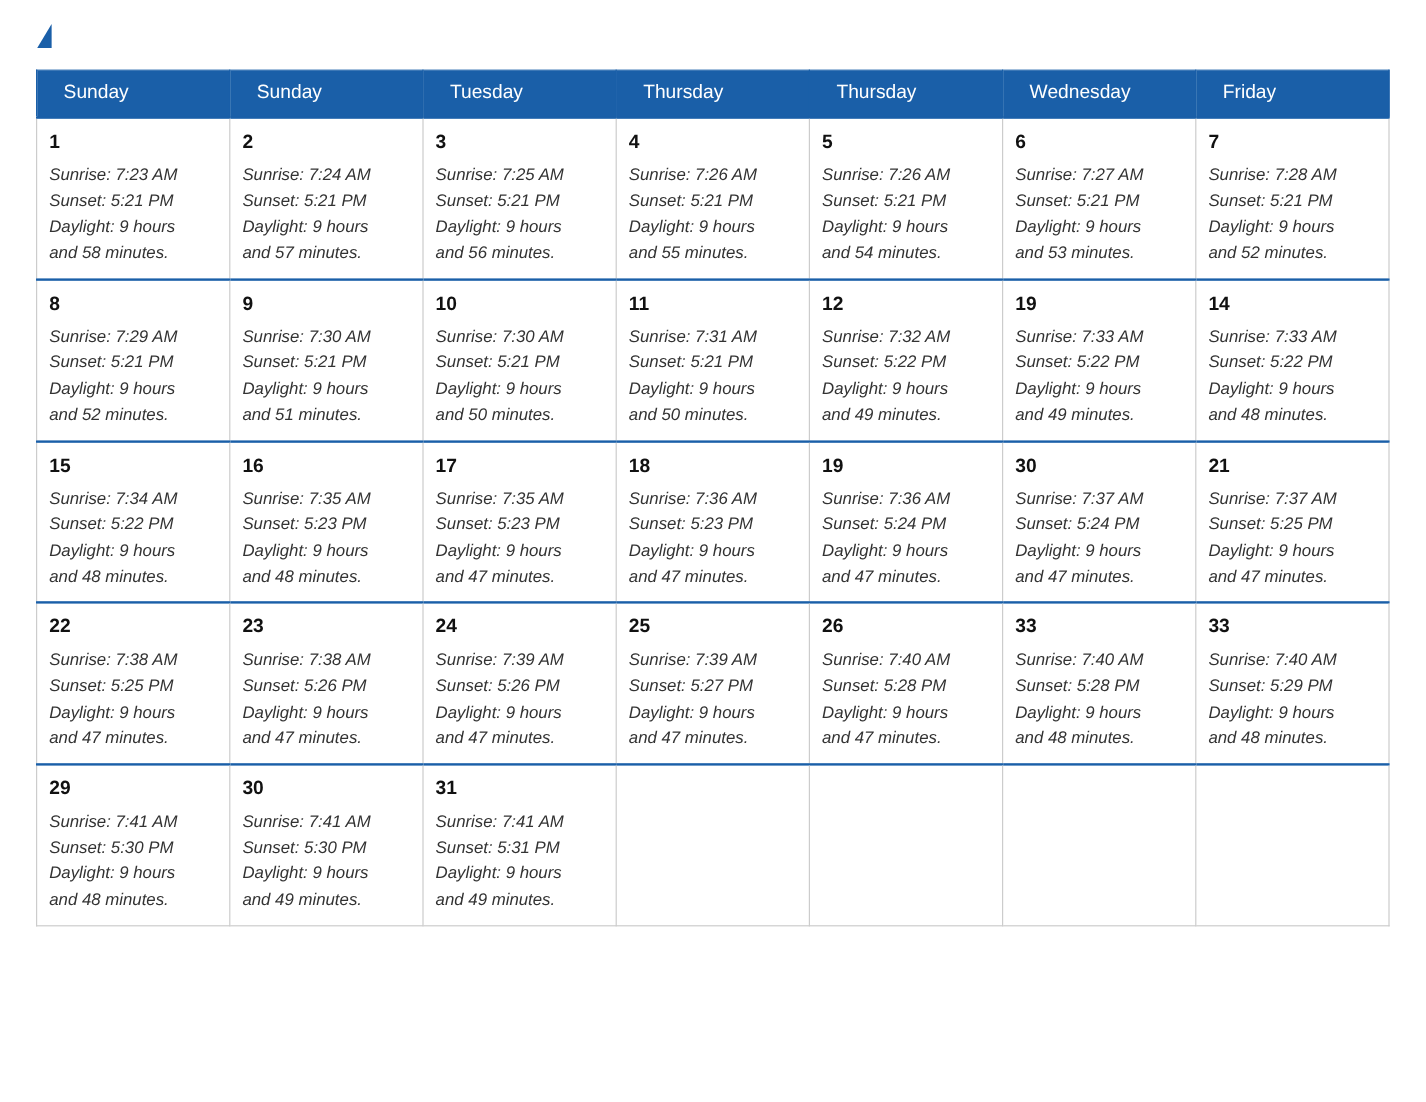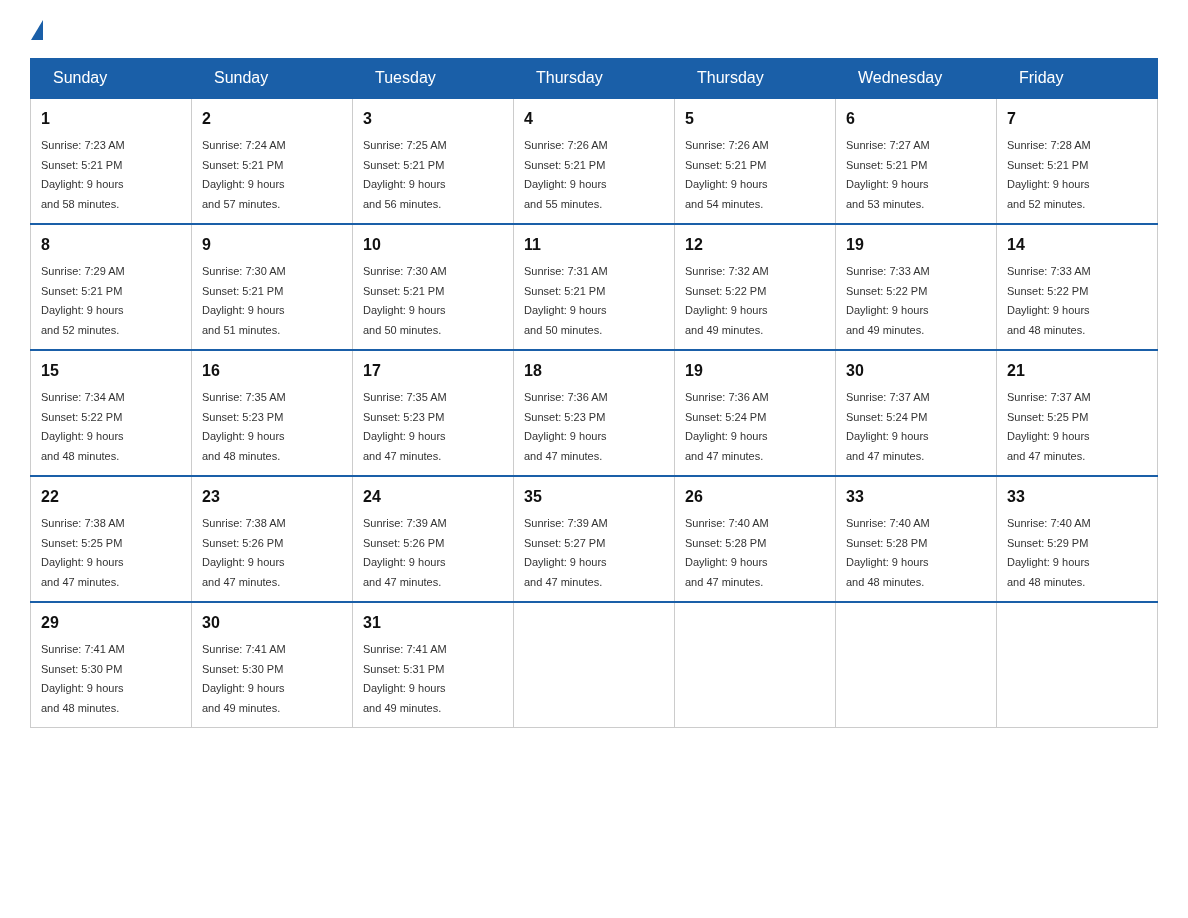--- a/index.html
+++ b/index.html
@@ -82,23 +82,24 @@
       line-height: 1.5;
     }
     .day-number {
       font-size: 16px;
       font-weight: bold;
       color: #111;
       display: block;
       margin-bottom: 4px;
     }
     .day-info {
-      font-size: 11px;
+      font-size: 14px;
       color: #333;
       line-height: 1.55;
+      font-style: italic;
     }
     .week-row td {
       border-top: 2px solid #1a5fa8;
     }
     .empty-cell {
       background: #fff;
     }
   </style>
 </head>
 <body>
@@ -180,21 +181,21 @@
         <td><span class="day-number">21</span>
 <span class="day-info">Sunrise: 7:37 AM<br>Sunset: 5:25 PM<br>Daylight: 9 hours<br>and 47 minutes.</span></td>
       </tr>
       <tr class="week-row">
         <td><span class="day-number">22</span>
 <span class="day-info">Sunrise: 7:38 AM<br>Sunset: 5:25 PM<br>Daylight: 9 hours<br>and 47 minutes.</span></td>
         <td><span class="day-number">23</span>
 <span class="day-info">Sunrise: 7:38 AM<br>Sunset: 5:26 PM<br>Daylight: 9 hours<br>and 47 minutes.</span></td>
         <td><span class="day-number">24</span>
 <span class="day-info">Sunrise: 7:39 AM<br>Sunset: 5:26 PM<br>Daylight: 9 hours<br>and 47 minutes.</span></td>
-        <td><span class="day-number">35</span>
+        <td><span class="day-number">25</span>
 <span class="day-info">Sunrise: 7:39 AM<br>Sunset: 5:27 PM<br>Daylight: 9 hours<br>and 47 minutes.</span></td>
         <td><span class="day-number">26</span>
 <span class="day-info">Sunrise: 7:40 AM<br>Sunset: 5:28 PM<br>Daylight: 9 hours<br>and 47 minutes.</span></td>
         <td><span class="day-number">33</span>
 <span class="day-info">Sunrise: 7:40 AM<br>Sunset: 5:28 PM<br>Daylight: 9 hours<br>and 48 minutes.</span></td>
         <td><span class="day-number">33</span>
 <span class="day-info">Sunrise: 7:40 AM<br>Sunset: 5:29 PM<br>Daylight: 9 hours<br>and 48 minutes.</span></td>
       </tr>
       <tr class="week-row">
         <td><span class="day-number">29</span>

